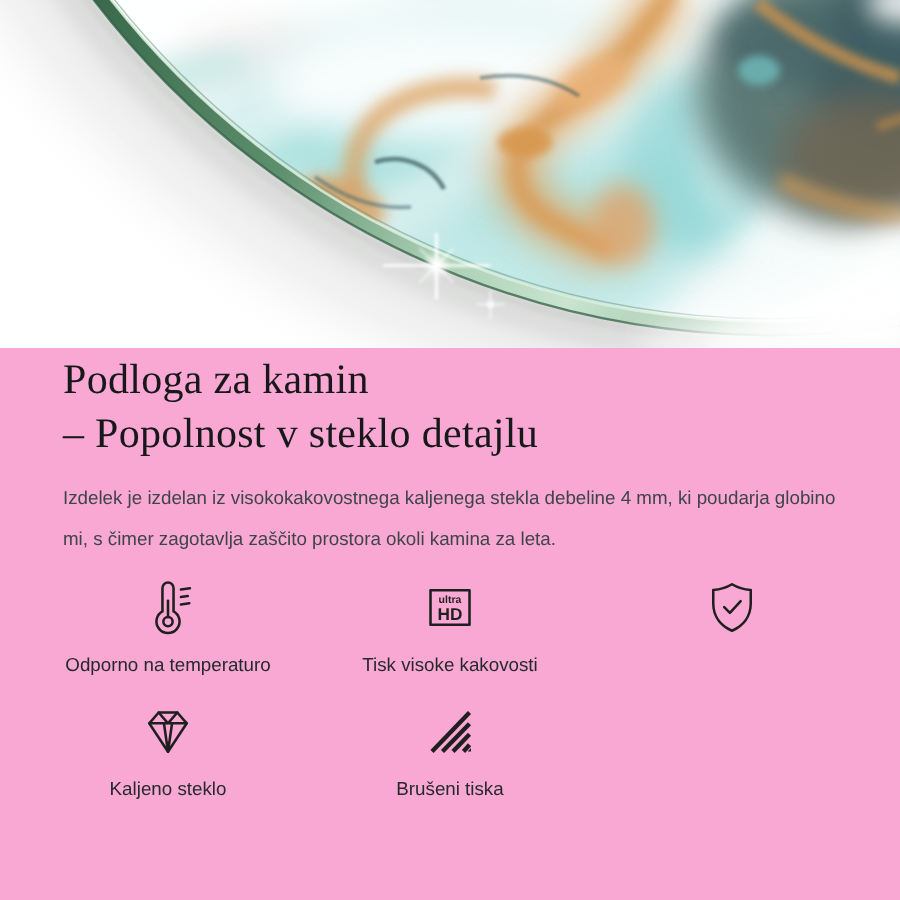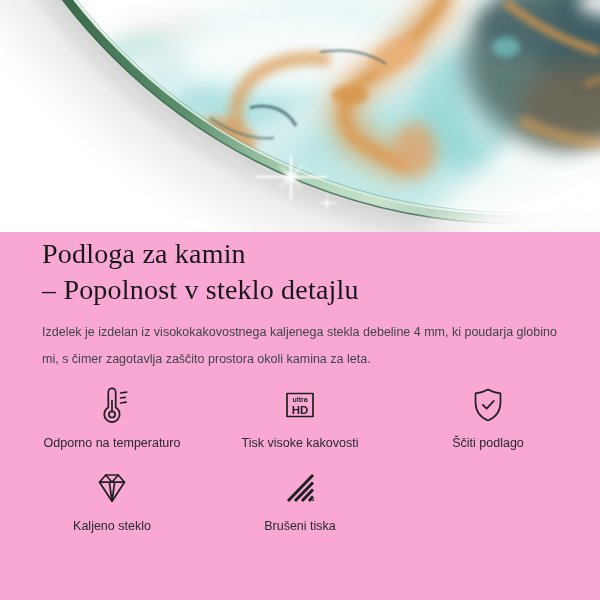--- a/index.html
+++ b/index.html
@@ -163,21 +163,20 @@
         <text class="fi-btxt" x="20" y="28.6" font-size="11.5">HD</text>
       </svg>
       <div class="lbl">Tisk visoke kakovosti</div>
     </div>
 
     <div class="feature">
       <svg class="ic" width="40" height="40" viewBox="0 0 40 40">
         <path class="fi" stroke-width="1.8" d="M20,4.5 C23.8,6.8 28.2,8 32.5,8.3 V17.2 C32.5,26 27.4,32.3 20,35.5 C12.6,32.3 7.5,26 7.5,17.2 V8.3 C11.8,8 16.2,6.8 20,4.5 Z"></path>
         <path class="fi" stroke-width="2" d="M14.8,19.8 L18.6,23.6 L25.8,15.8"></path>
       </svg>
-      <div class="lbl">Ščiti podlago</div>
     </div>
 
     <div class="feature">
       <svg class="ic" width="40" height="40" viewBox="0 0 40 40">
         <path class="fi" stroke-width="1.6" d="M7.5,14.2 L13.8,7 H26.2 L32.5,14.2 L20,33.2 Z"></path>
         <path class="fi" stroke-width="1.4" d="M7.5,14.2 H32.5 M13.8,7 L20,14.2 L26.2,7 M17.3,14.2 L20,33.2 M22.7,14.2 L20,33.2"></path>
       </svg>
       <div class="lbl">Kaljeno steklo</div>
     </div>
 

